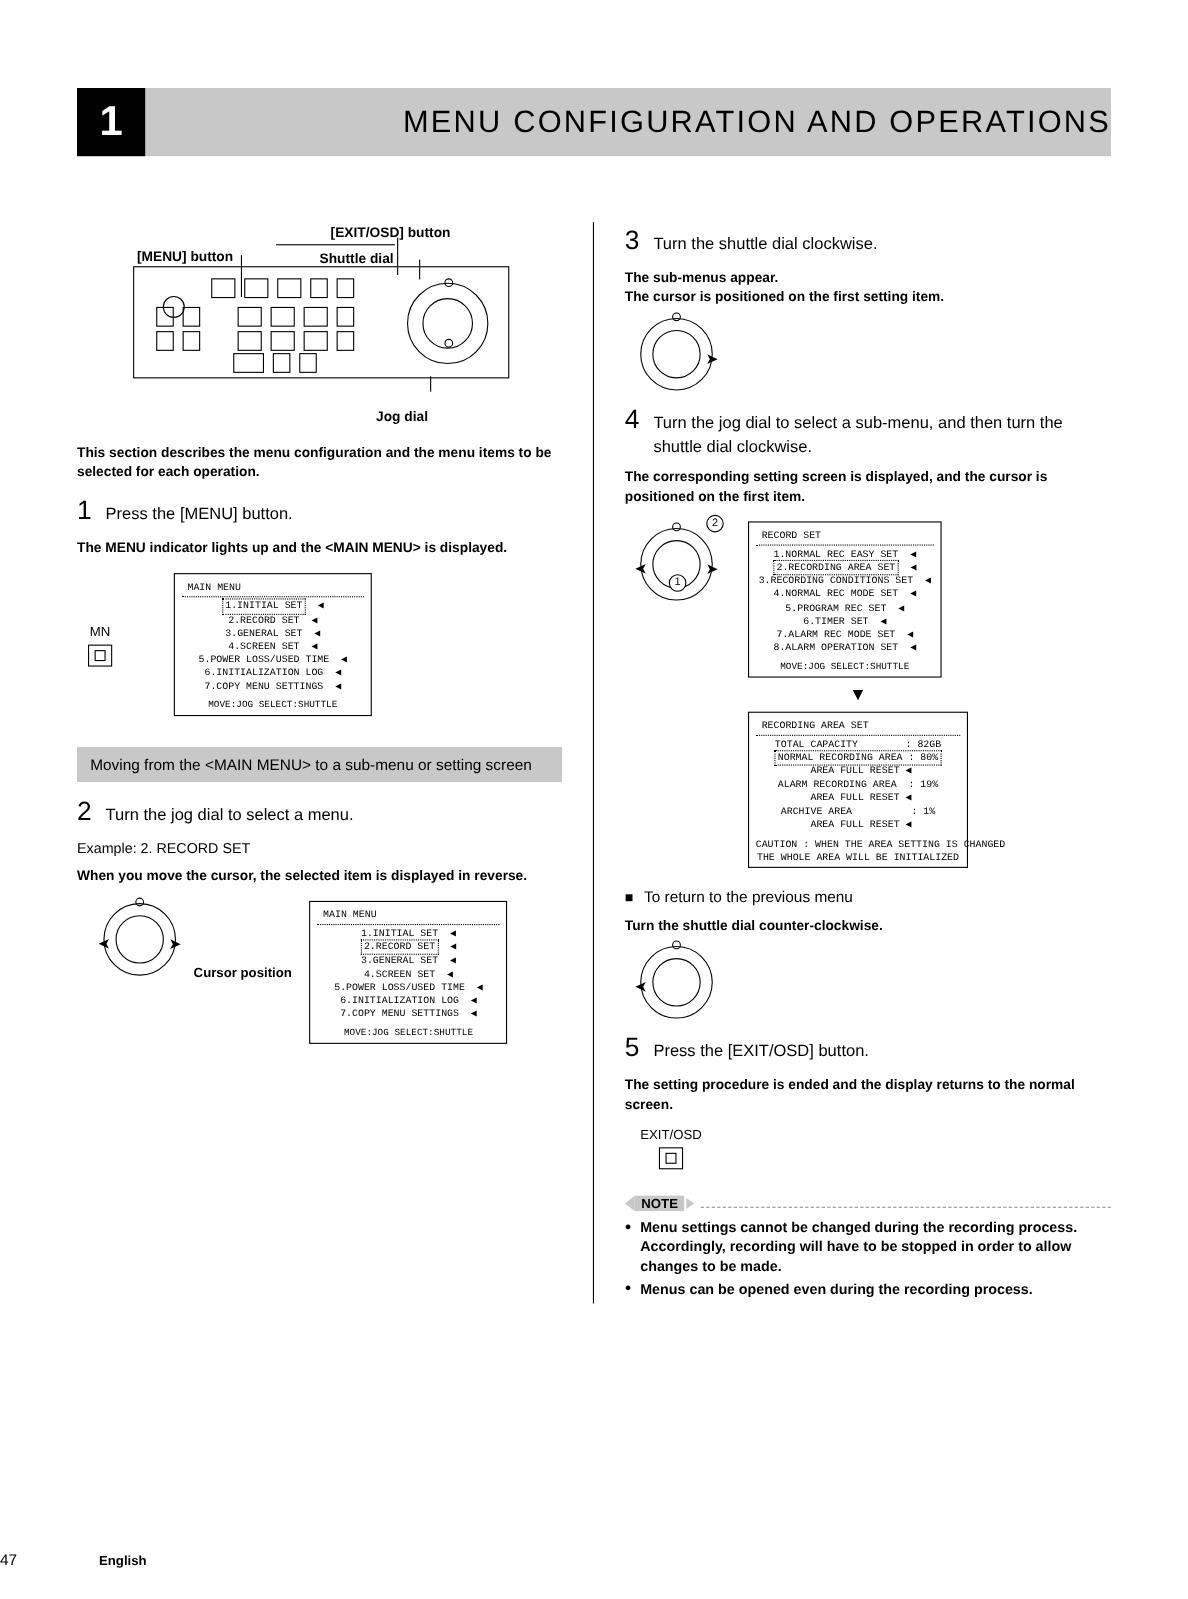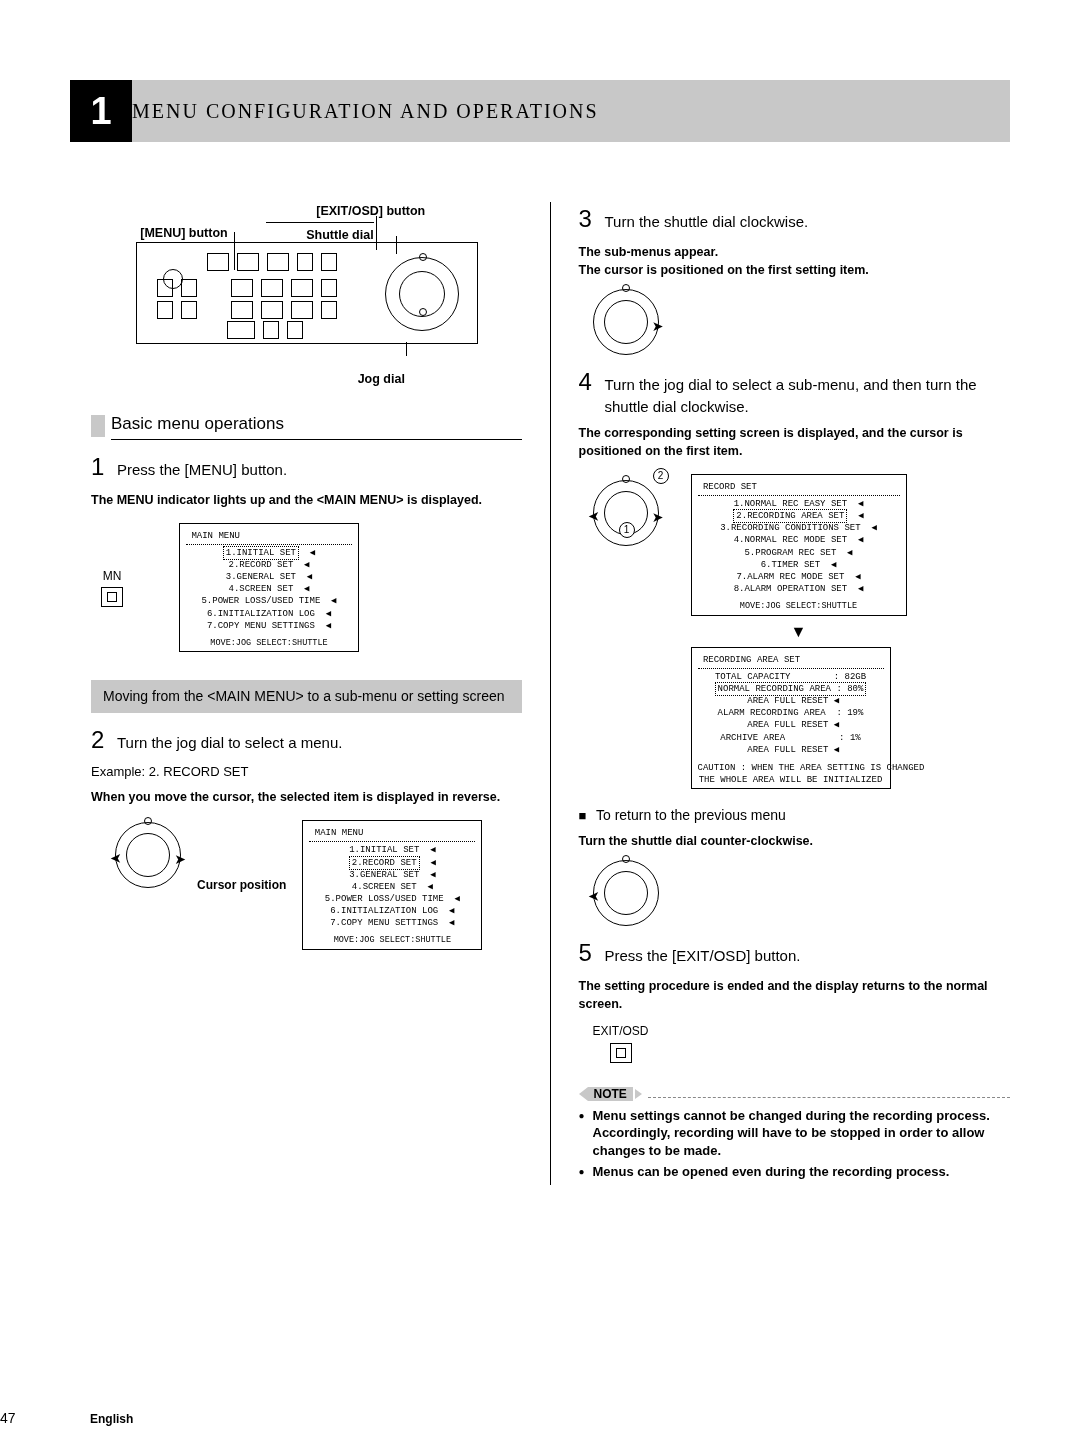--- a/index.html
+++ b/index.html
@@ -29,30 +29,28 @@
     background: #000;
     color: #fff;
     font-size: 38px;
     font-weight: 600;
     display: flex;
     align-items: center;
     justify-content: center;
   }
   .chapter-title {
     flex: 1;
-    text-align: left;
-    font-size: 20px;
+    text-align: right;
+    font-size: 28px;
     letter-spacing: 2px;
     color: #000;
-    font-family: Liberation Serif, serif;
   }
   .columns {
     display: flex;
     gap: 0;
-    margin-left: 21px;
   }
   .col {
     width: 50%;
     box-sizing: border-box;
     font-size: 13px;
     line-height: 1.45;
   }
   .col-left {
     padding-right: 28px;
     border-right: 1px solid #000;
@@ -328,25 +326,22 @@
           <div class="shuttle-outer"></div>
           <div class="shuttle-inner"></div>
           <div class="shuttle-top-dot"></div>
           <div class="shuttle-dot"></div>
         </div>
 
         <div class="callout-line" style="left:270px; top:140px; width:1px; height:14px;"></div>
       </div>
       <div style="text-align:center; font-size:12.5px; font-weight:700; margin-left:150px;">Jog dial</div>
 
-
-      <div class="section-title-bar">
-        <div class="tab"></div>
-        <div class="txt">Basic menu operations</div>
-      </div>
+      <div class="sub" style="margin-top:14px;">This section describes the menu configuration and the menu items to be selected for each operation.</div>
+
 
       <div class="step-row">
         <div class="step-num">1</div>
         <div class="step-text">Press the [MENU] button.</div>
       </div>
       <div class="sub">The MENU indicator lights up and the &lt;MAIN MENU&gt; is displayed.</div>
 
       <div class="flex-row" style="margin-left:10px; align-items:center;">
         <div class="ind-box">
           <div>MN</div>
@@ -428,21 +423,21 @@
           <div class="jog-circle" style="margin:10px 0 0 4px;">
             <div class="inner"></div>
             <div class="dot"></div>
             <span class="arrow-l">➤</span>
             <span class="arrow-r">➤</span>
           </div>
           <div class="badge-circle" style="left:64px; top:-2px;">2</div>
           <div class="badge-circle" style="left:30px; top:52px;">1</div>
         </div>
         <div>
-          <div class="osd" id="osd3" style="width:216px;">
+          <div class="osd" id="osd3" style="width:176px;">
               <div class="title">&nbsp;RECORD SET</div>
               <div class="row">1.NORMAL REC EASY SET  ◀</div>
               <div class="row"><span class="highlight">2.RECORDING AREA SET</span>  ◀</div>
               <div class="row">3.RECORDING CONDITIONS SET  ◀</div>
               <div class="row">4.NORMAL REC MODE SET  ◀</div>
               <div class="row">5.PROGRAM REC SET  ◀</div>
               <div class="row">6.TIMER SET  ◀</div>
               <div class="row">7.ALARM REC MODE SET  ◀</div>
               <div class="row">8.ALARM OPERATION SET  ◀</div>
               <div class="hint">MOVE:JOG   SELECT:SHUTTLE</div>

